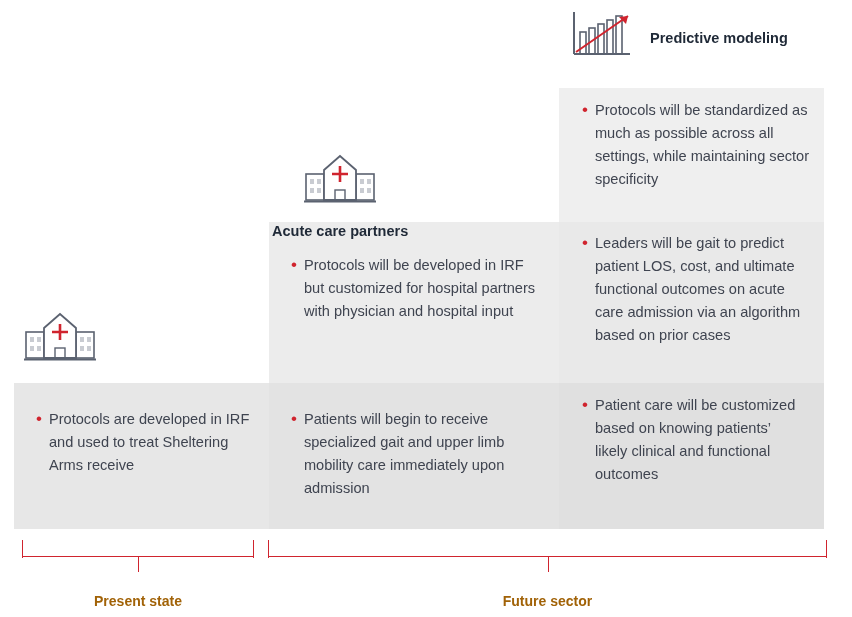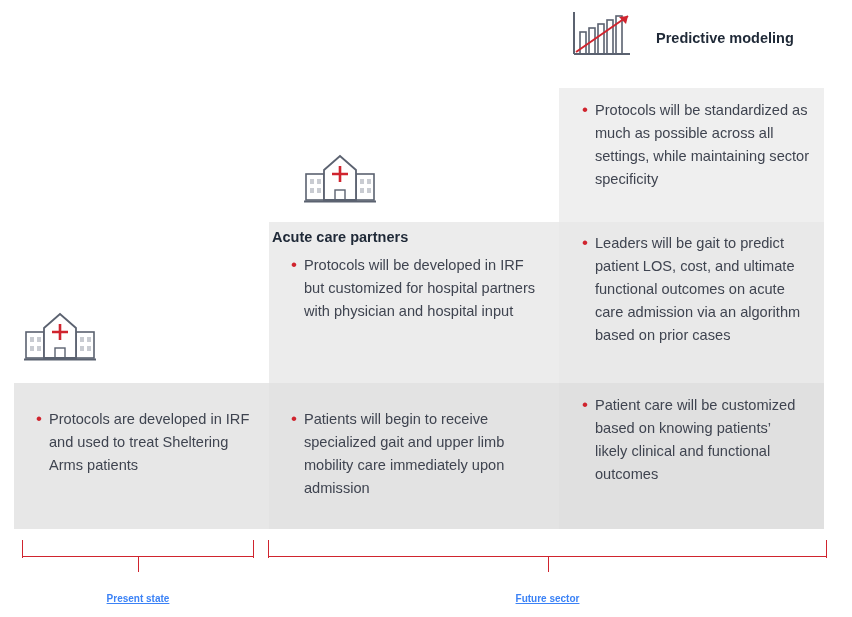--- a/index.html
+++ b/index.html
@@ -25,21 +25,21 @@
   .block {
     position: absolute;
     background: #e7e7e7;
   }
 
   
   .head {
     position: absolute;
     display: flex;
     align-items: center;
-    gap: 16px;
+    gap: 10px;
   }
   .head-label {
     font-size: 14.5px;
     font-weight: bold;
     color: #1f2937;
     line-height: 1.3;
   }
   .head-label.two-line { width: 130px; }
 
   
@@ -71,25 +71,24 @@
     box-sizing: border-box;
   }
   .tick {
     position: absolute;
     width: 0;
     border-left: 1.6px solid #d0242e;
     height: 18px;
   }
   .foot-label {
     position: absolute;
-    font-size: 10px;
+    font-size: 14px;
     font-weight: bold;
-    color: #3b82f6;
+    color: #a16207;
     text-align: center;
-    text-decoration: underline;
   }
 
   
   .icon { flex: 0 0 auto; display: block; }
 </style>
 </head>
 <body>
 
 <div id="stage">
 
@@ -203,21 +202,21 @@
   <div class="bullets" style="left:291px; top:408px; width:248px;">
     <div class="bullet">
       <span class="dot">•</span>
       <span class="txt">Patients will begin to receive specialized gait and upper limb mobility care immediately upon admission</span>
     </div>
   </div>
 
   <div class="bullets" style="left:36px; top:408px; width:216px;">
     <div class="bullet">
       <span class="dot">•</span>
-      <span class="txt">Protocols are developed in IRF and used to treat Sheltering Arms patients</span>
+      <span class="txt">Protocols are developed in IRF and used to treat Sheltering Arms receive</span>
     </div>
   </div>
 
   <div class="bracket" style="left:22px; top:540px; width:232px; height:18px; border-bottom:none;"></div>
   <div style="position:absolute; left:22px; top:556px; width:232px; height:0; border-top:1.6px solid #d0242e;"></div>
   <div class="tick" style="left:138px; top:556px; height:16px;"></div>
   <div class="foot-label" style="left:22px; top:593px; width:232px;">Present state</div>
 
   <div class="bracket" style="left:268px; top:540px; width:559px; height:18px; border-bottom:none;"></div>
   <div style="position:absolute; left:268px; top:556px; width:559px; height:0; border-top:1.6px solid #d0242e;"></div>

